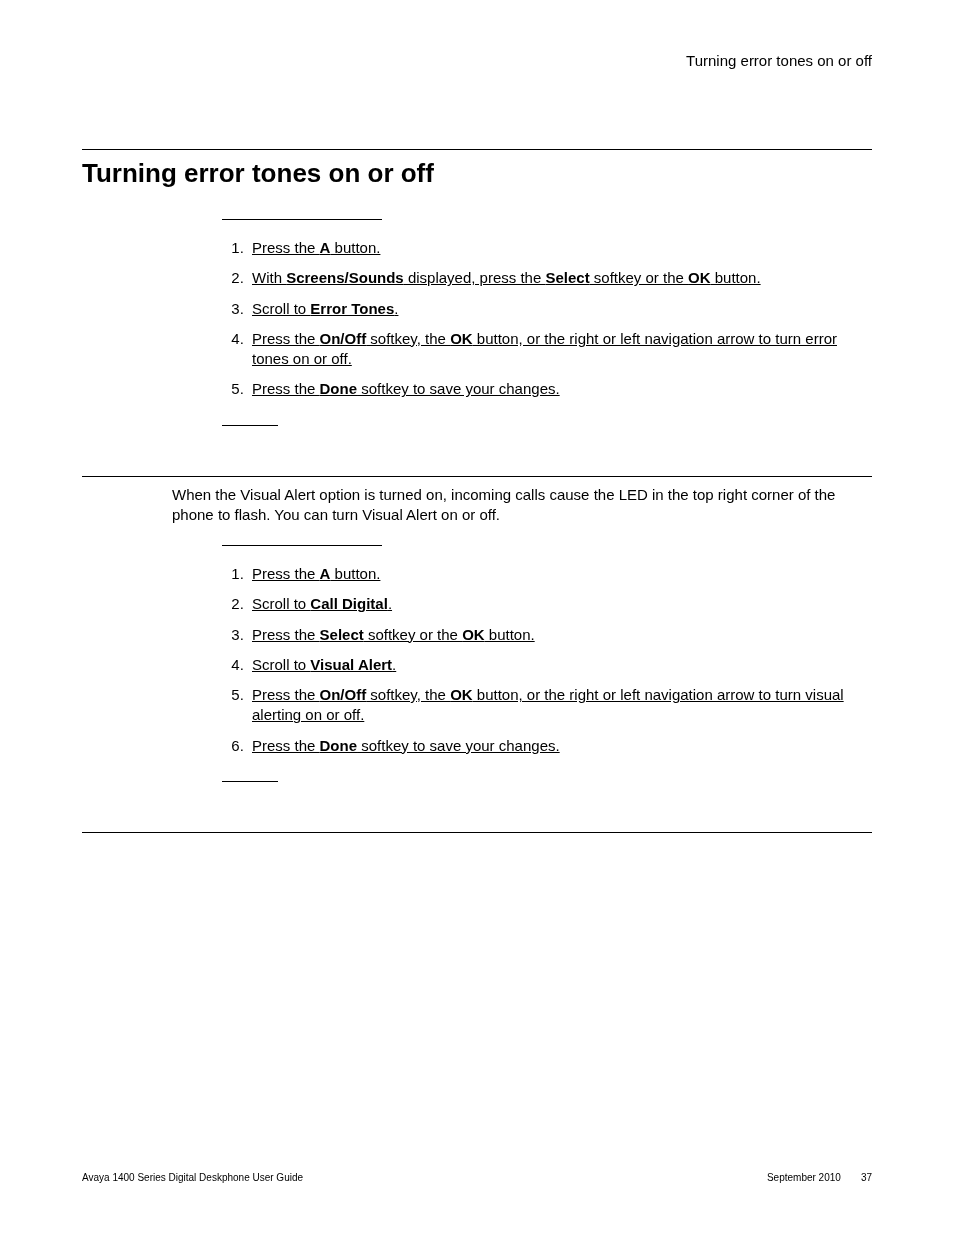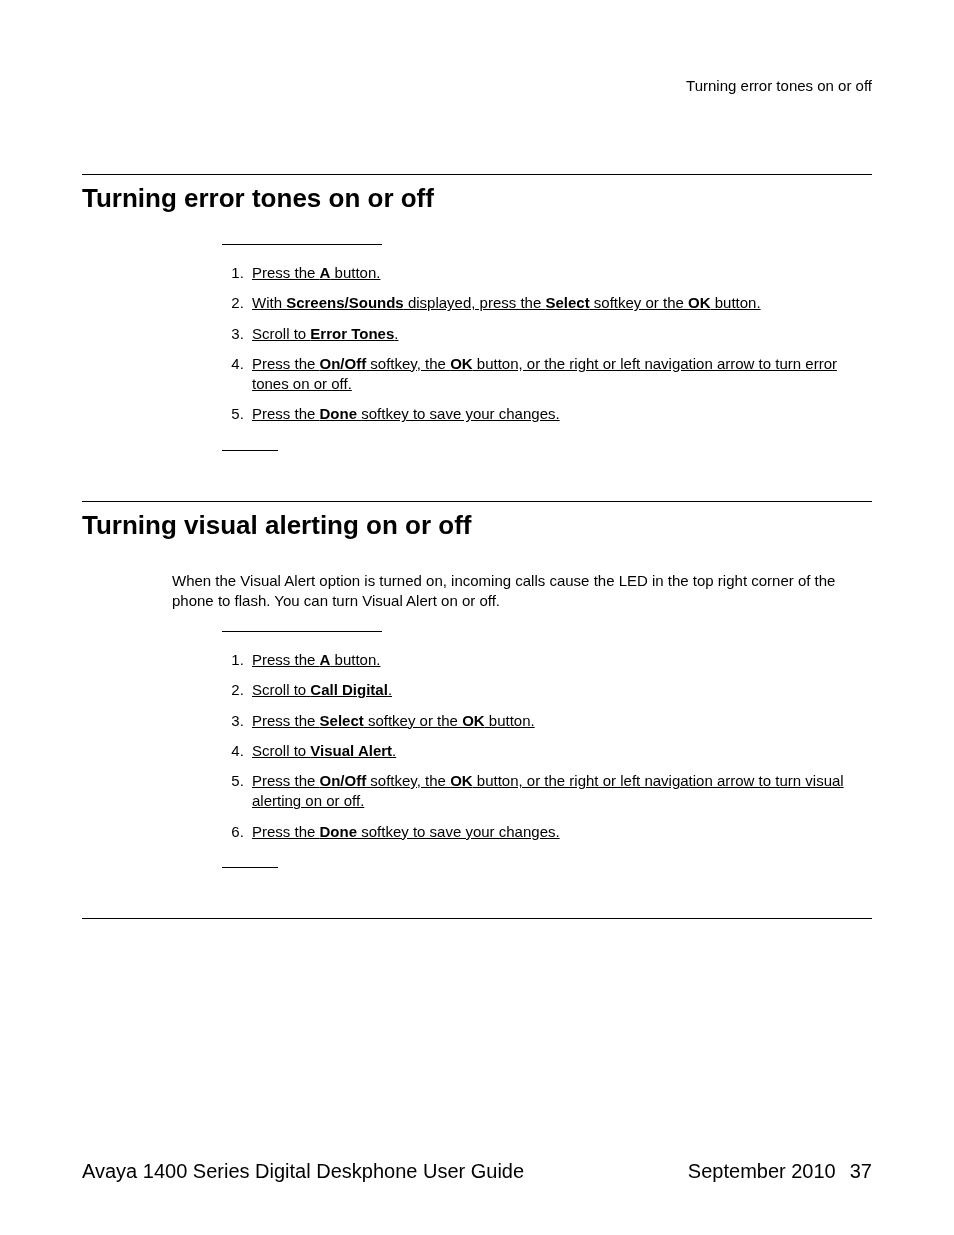--- a/index.html
+++ b/index.html
@@ -5,21 +5,21 @@
   body {
     font-family: Arial, Helvetica, sans-serif;
     margin: 0;
     padding: 0;
     background: #fff;
     color: #000;
   }
   .page {
     width: 954px;
     height: 1235px;
-    padding: 77px 82px 40px 82px;
+    padding: 52px 82px 40px 82px;
     box-sizing: border-box;
     position: relative;
   }
   .running-head {
     text-align: right;
     font-size: 15px;
     margin-bottom: 80px;
   }
   .section-rule {
     border: none;
@@ -60,25 +60,25 @@
     padding-left: 4px;
     text-decoration: underline;
   }
   .footer {
     position: absolute;
     bottom: 52px;
     left: 82px;
     right: 82px;
     display: flex;
     justify-content: space-between;
-    font-size: 20px;
+    font-size: 10px;
   }
   .footer-right {
     display: flex;
-    gap: 14px;
+    gap: 20px;
   }
   b { font-weight: bold; }
 </style>
 </head>
 <body>
 
 <div class="page">
 
   <div class="running-head">Turning error tones on or off</div>
 
@@ -88,21 +88,20 @@
       <hr class="short-rule">
       <ol class="steps">
         <li>Press the <b>A</b> button.</li>
         <li>With <b>Screens/Sounds</b> displayed, press the <b>Select</b> softkey or the <b>OK</b> button.</li>
         <li>Scroll to <b>Error Tones</b>.</li>
         <li>Press the <b>On/Off</b> softkey, the <b>OK</b> button, or the right or left navigation arrow to turn error tones on or off.</li>
         <li>Press the <b>Done</b> softkey to save your changes.</li>
       </ol>
       <hr class="end-rule">
       <hr class="section-rule">
-      <h1 class="section-title">Turning visual alerting on or off</h1>
       <p class="intro-para">When the Visual Alert option is turned on, incoming calls cause the LED in the top right corner of the phone to flash. You can turn Visual Alert on or off.</p>
       <hr class="short-rule">
       <ol class="steps">
         <li>Press the <b>A</b> button.</li>
         <li>Scroll to <b>Call Digital</b>.</li>
         <li>Press the <b>Select</b> softkey or the <b>OK</b> button.</li>
         <li>Scroll to <b>Visual Alert</b>.</li>
         <li>Press the <b>On/Off</b> softkey, the <b>OK</b> button, or the right or left navigation arrow to turn visual alerting on or off.</li>
         <li>Press the <b>Done</b> softkey to save your changes.</li>
       </ol>

